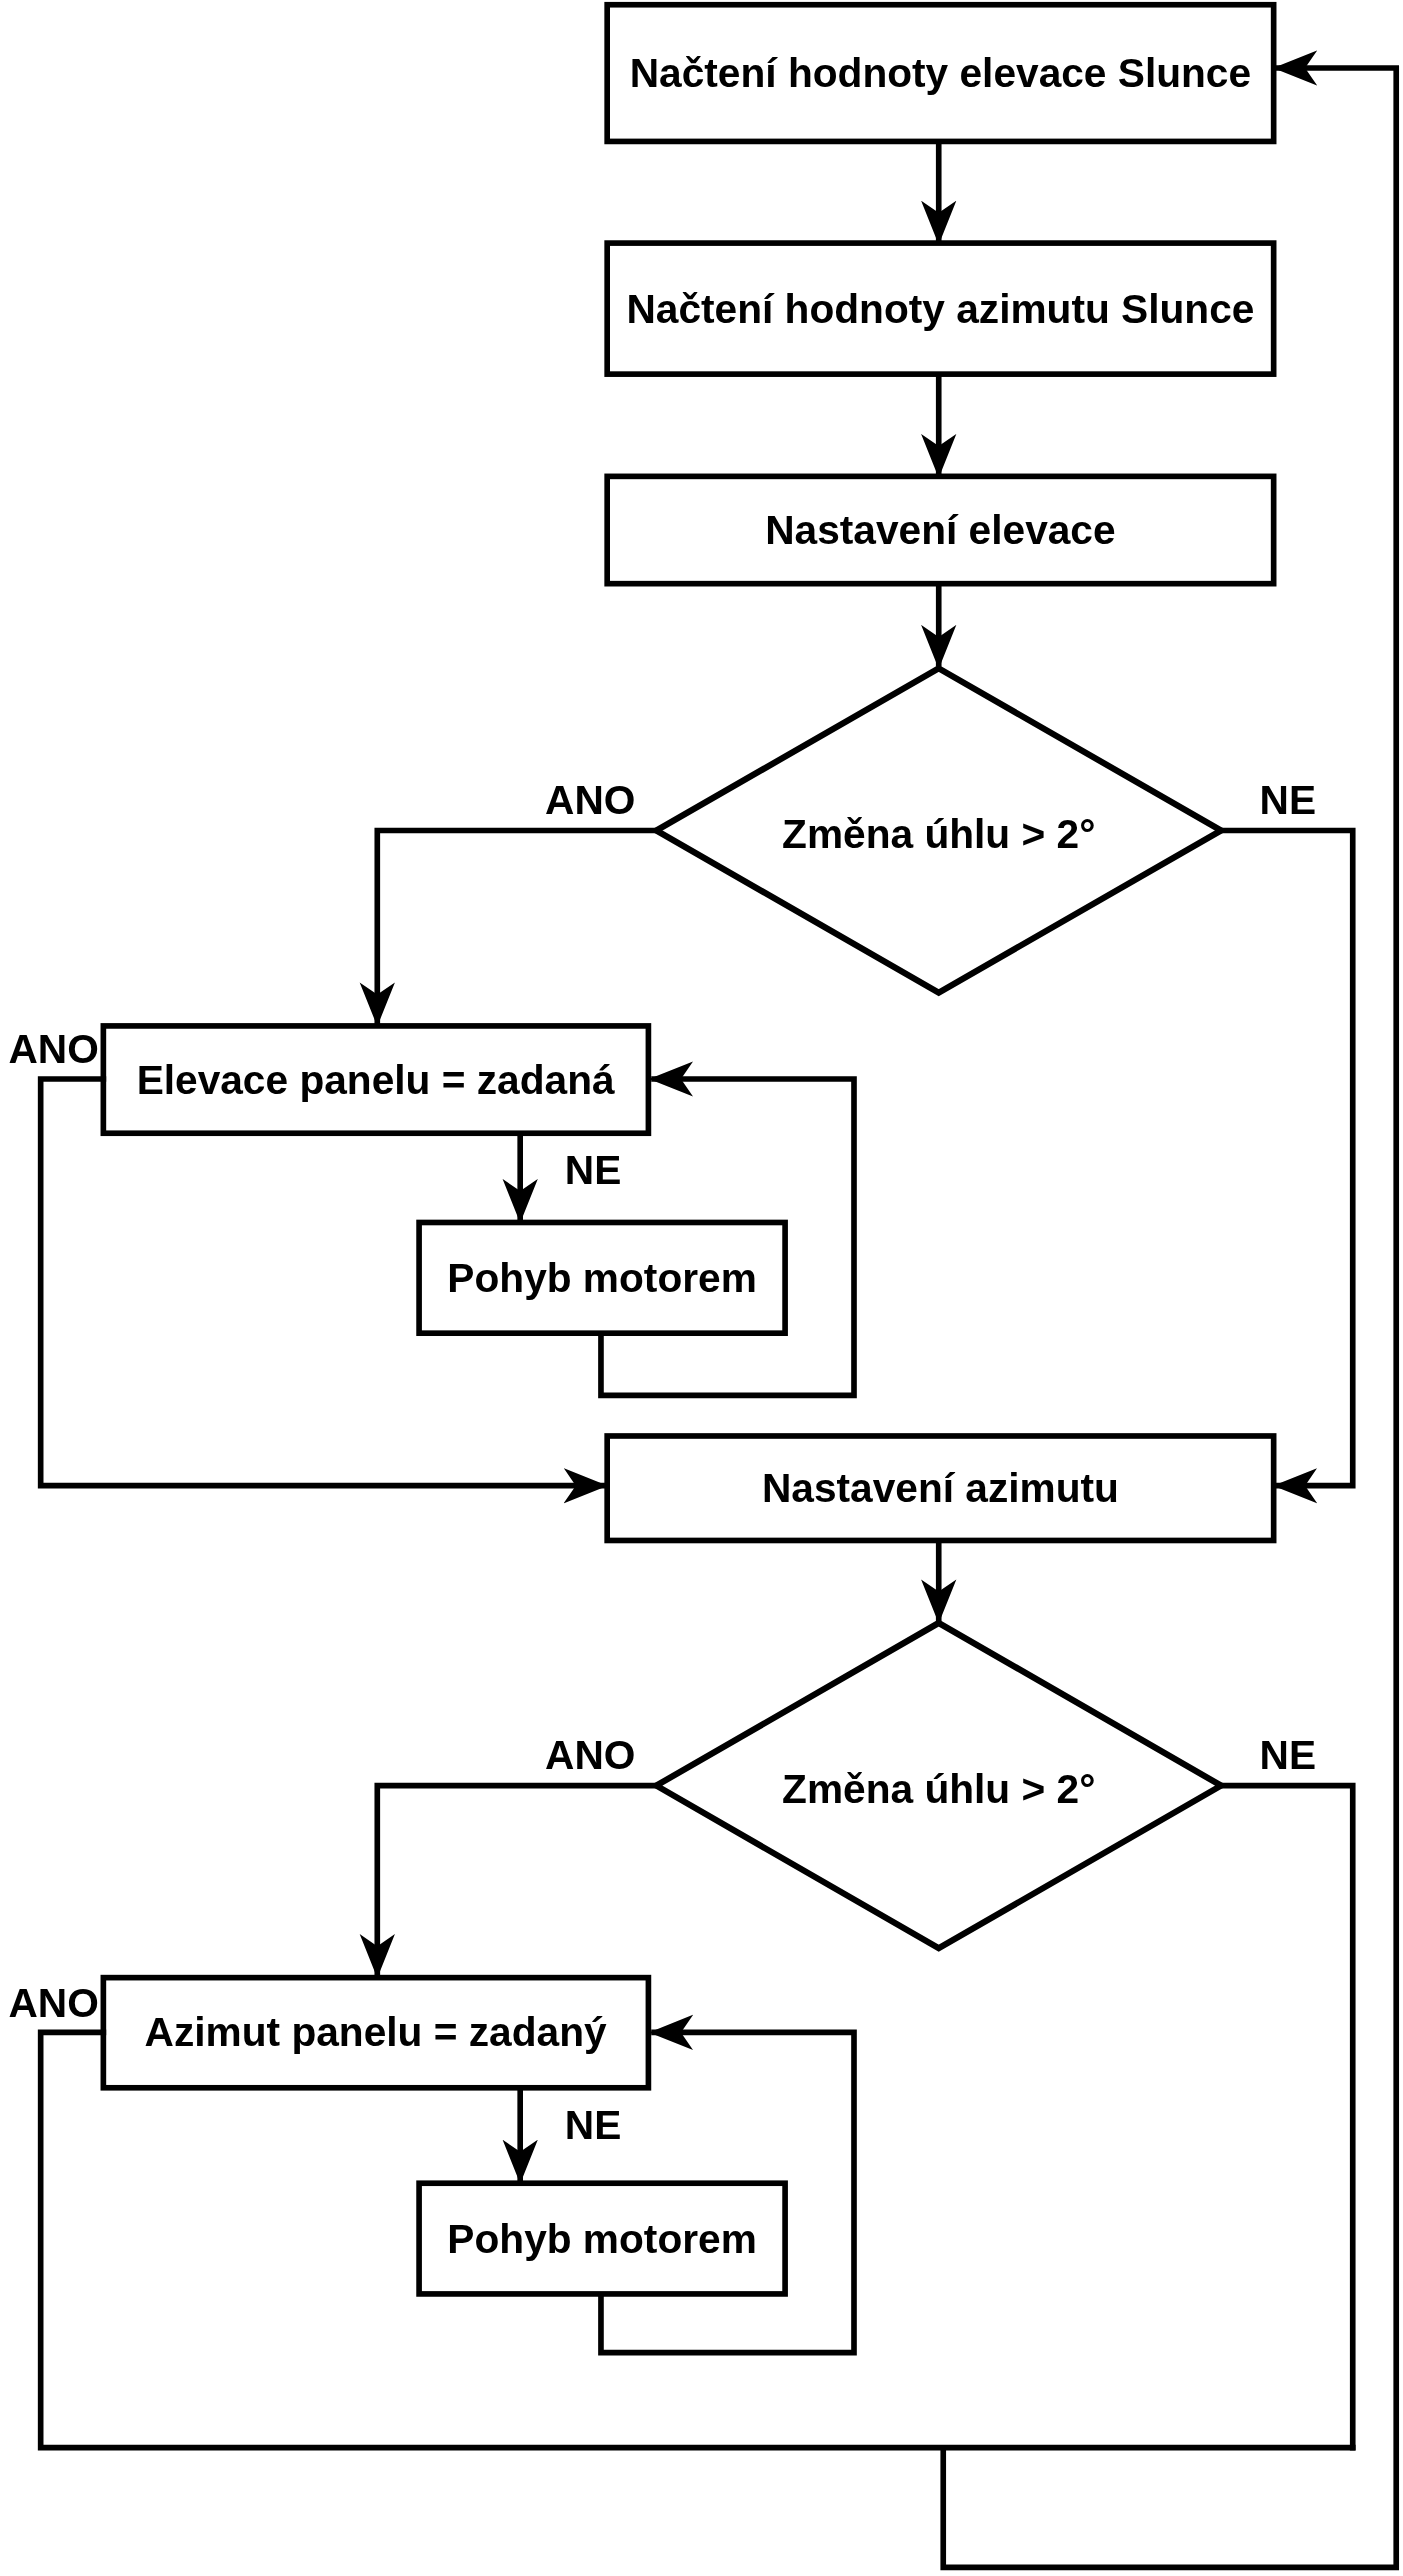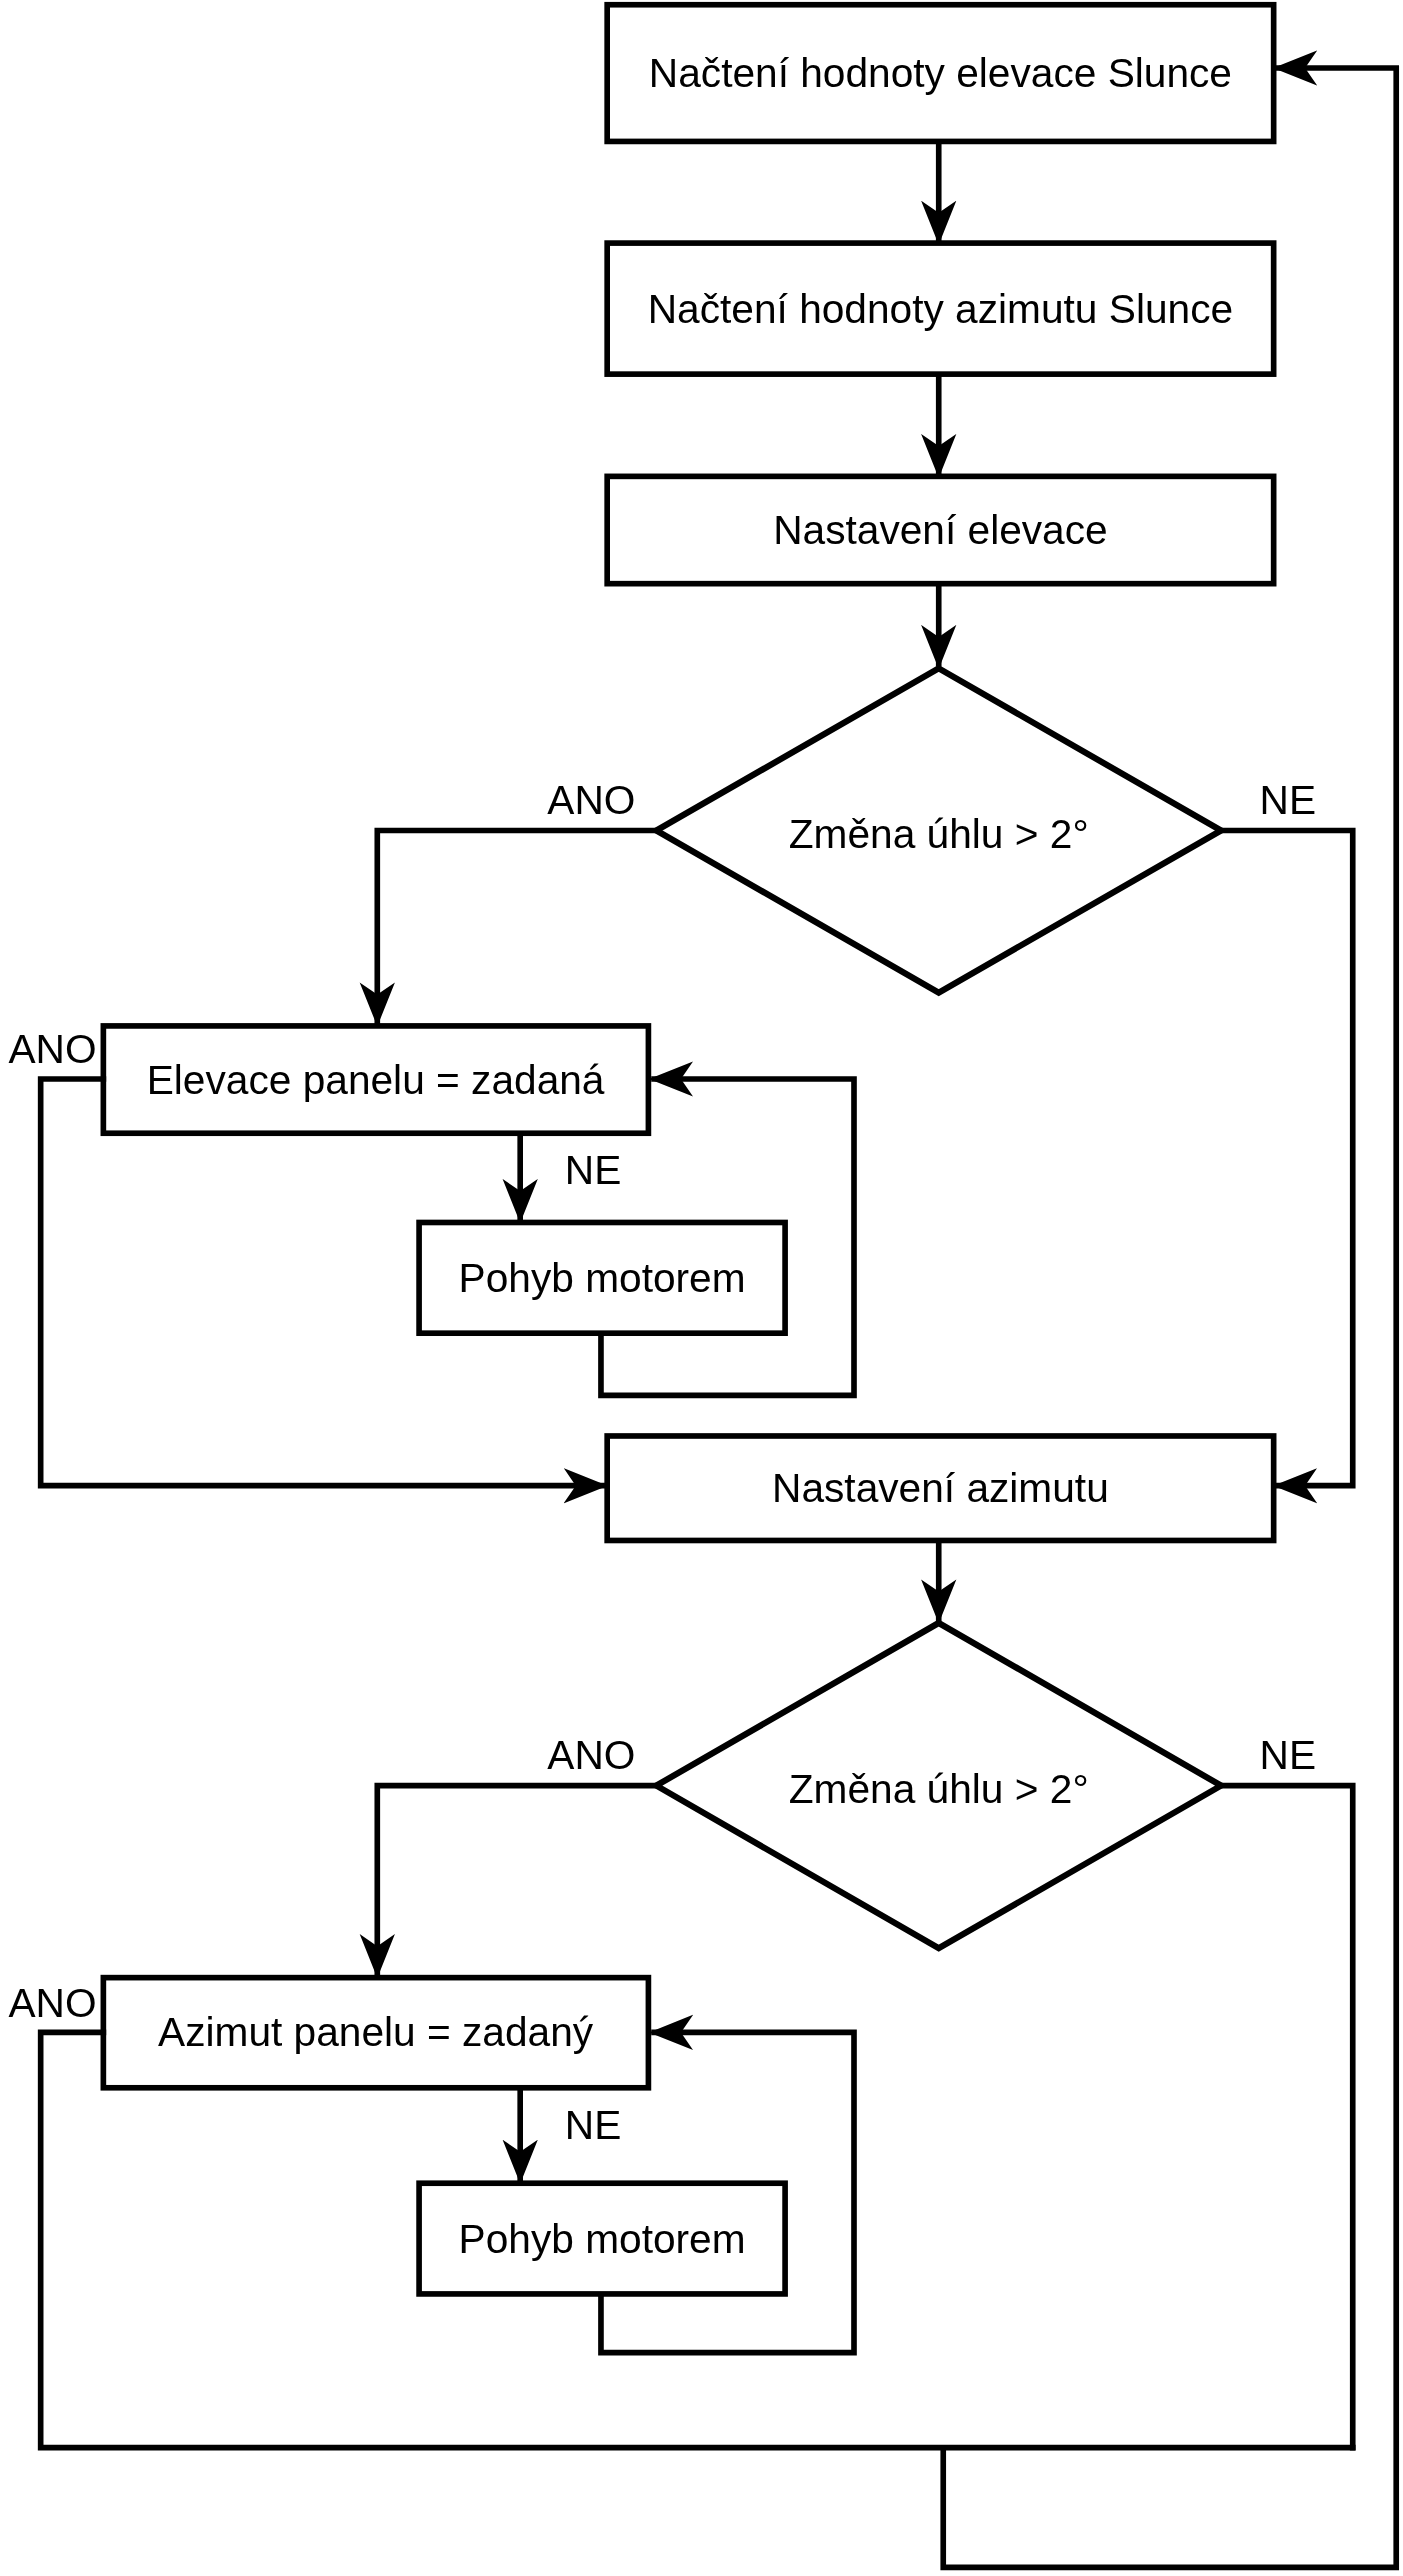--- a/index.html
+++ b/index.html
@@ -5,20 +5,21 @@
   html, body {
     margin: 0;
     padding: 0;
     background: #ffffff;
   }
   .canvas-wrap {
     position: relative;
     width: 1403px;
     height: 2576px;
     background: #ffffff;
+    font-weight: bold;
   }
   svg {
     display: block;
   }
   .node-box {
     fill: #ffffff;
     stroke: #000000;
     stroke-width: 10;
   }
   .decision-shape {

